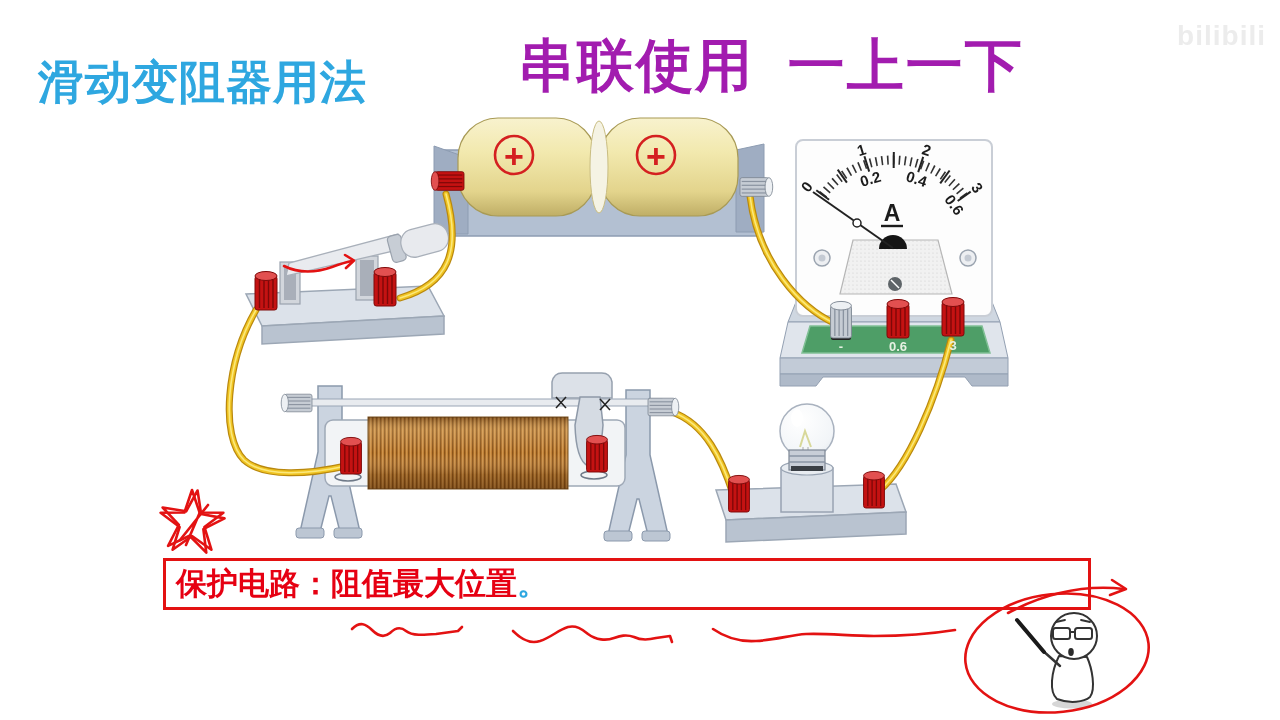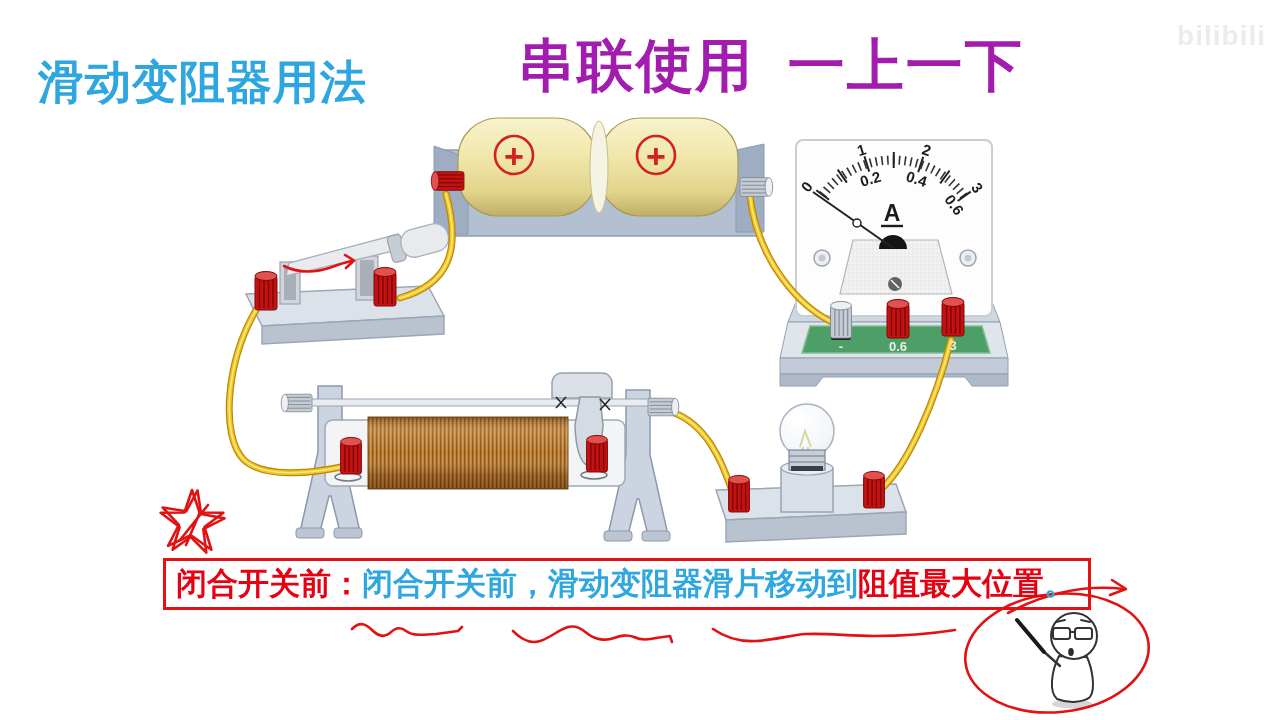--- a/index.html
+++ b/index.html
@@ -296,17 +296,16 @@
     <ellipse cx="1057" cy="653" rx="92" ry="59" transform="rotate(-6 1057 653)" class="ann" stroke-width="3.4"></ellipse>
     <line x1="1044" y1="652" x2="1017" y2="620" stroke="#1a1a1a" stroke-width="4" stroke-linecap="round"></line>
   </g>
 </svg>
 
 <div class="title-left">滑动变阻器用法</div>
 <div class="title-main">串联使用 一上一下</div>
 <div class="watermark">bilibili</div>
 
 <div class="note-box">
-  <span class="note-red">闭合开关前：</span>
-  <span class="note-blue">闭合开关前，滑动变阻器滑片移动到</span>
+  <span class="note-red">保护电路：</span>
   <span class="note-red">阻值最大位置</span>
   <span class="note-blue">。</span>
 </div>
 
 </body></html>

